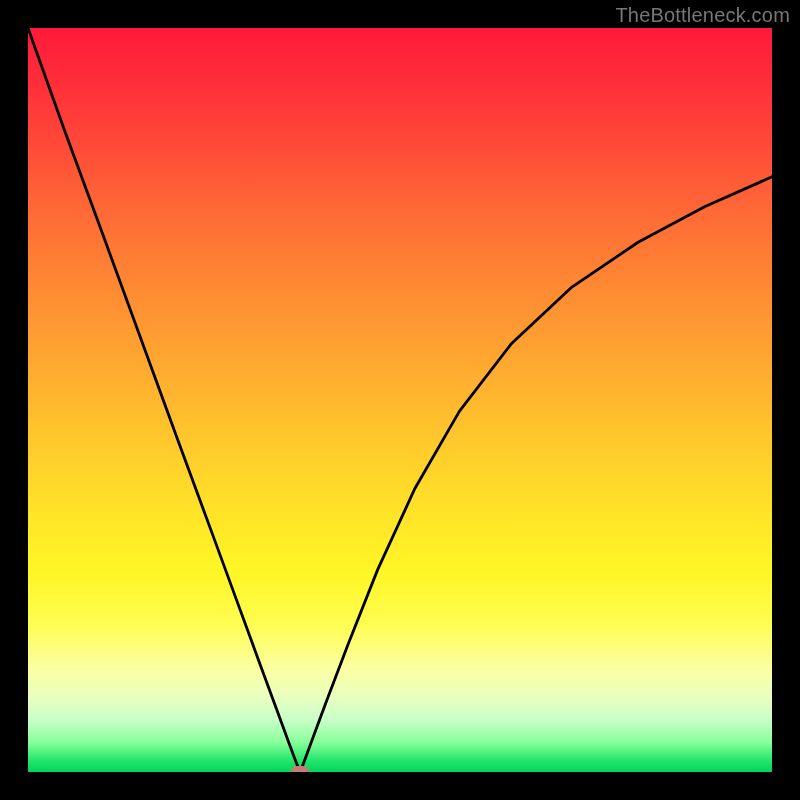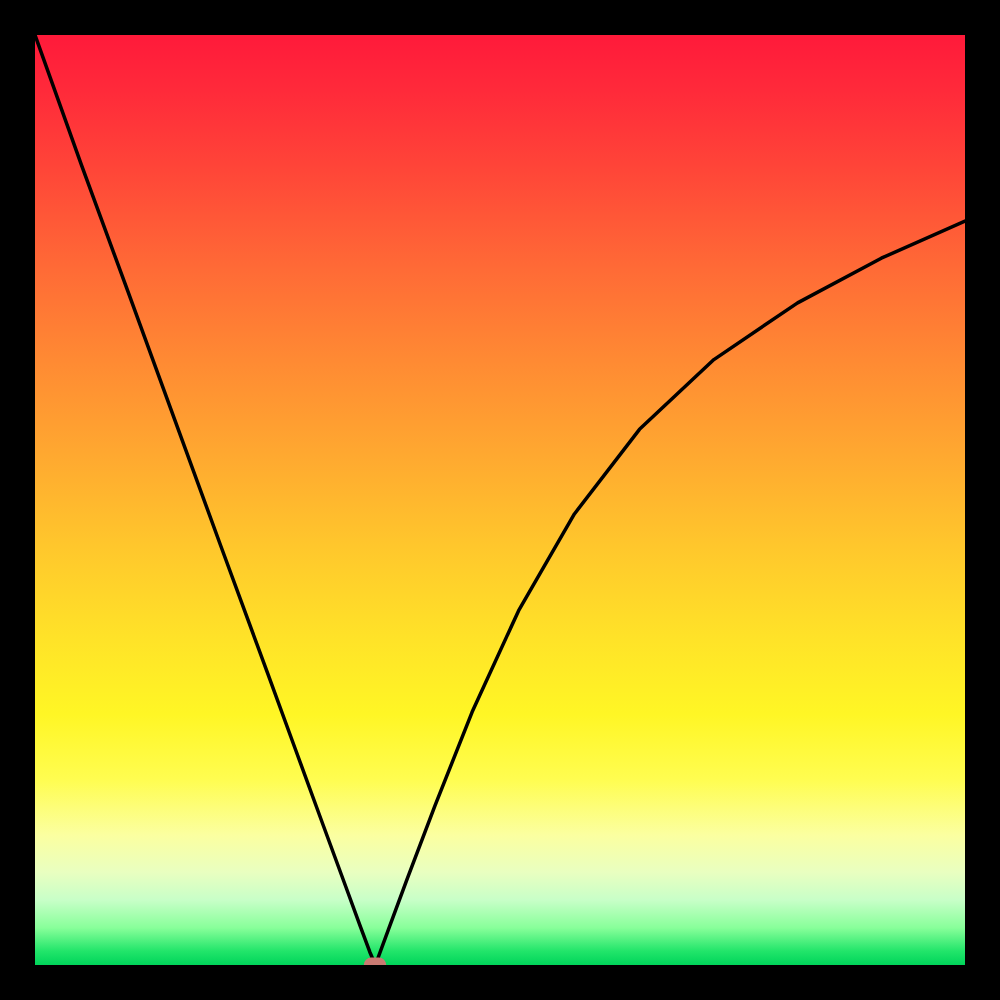--- a/index.html
+++ b/index.html
@@ -81,13 +81,14 @@
   <div class="plot-area">
     <div class="gradient"></div>
 
     <svg class="curve-svg" viewBox="0 0 744 744" preserveAspectRatio="none">
       <path id="curve-path" fill="none" stroke="#000000" stroke-width="2.8" stroke-linecap="round" stroke-linejoin="round" d="M0.00 0.00 L37.20 104.16 L74.40 205.34 L111.60 307.27 L148.80 409.20 L186.00 510.38 L208.32 571.39 L230.64 632.40 L249.24 682.99 L260.40 713.50 L267.84 733.58 L272.30 744.00 L282.72 715.73 L297.60 675.55 L319.92 616.78 L349.68 541.63 L386.88 460.54 L431.52 383.16 L483.60 315.46 L543.12 259.66 L610.08 214.27 L677.04 178.56 L744.00 148.80"></path>
     </svg>
 
     <div id="marker" class="marker" style="left: 272.304px; top: 744px; background: rgb(201, 122, 114);"></div>
   </div>
 
+  <div class="watermark">TheBottleneck.com</div>
 </div>
 
 </body></html>

